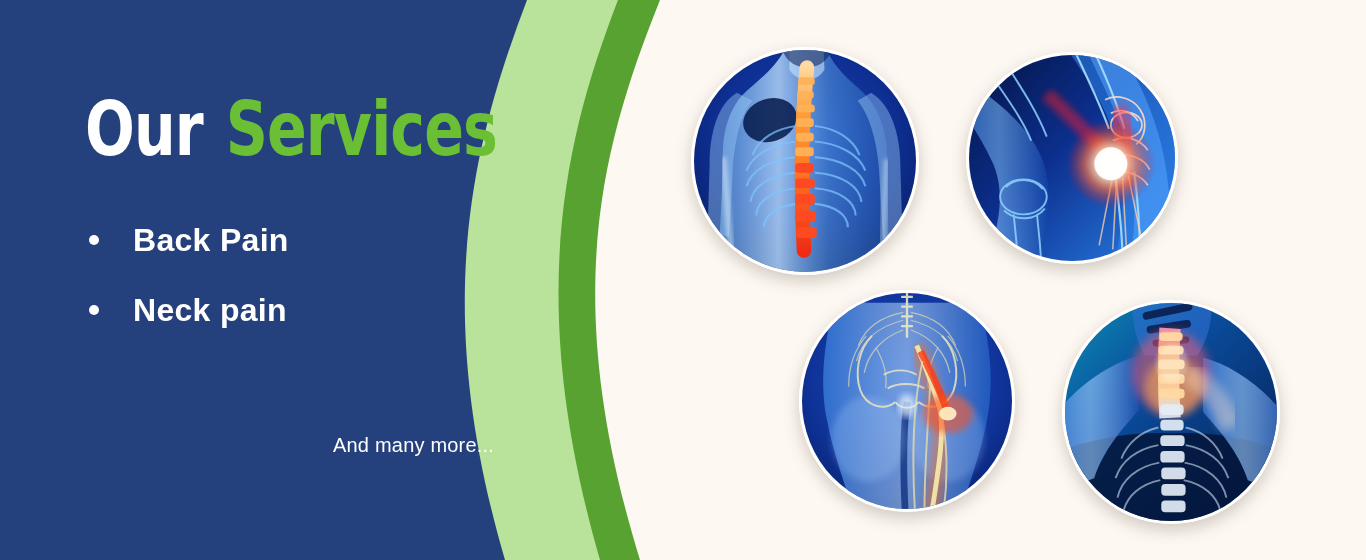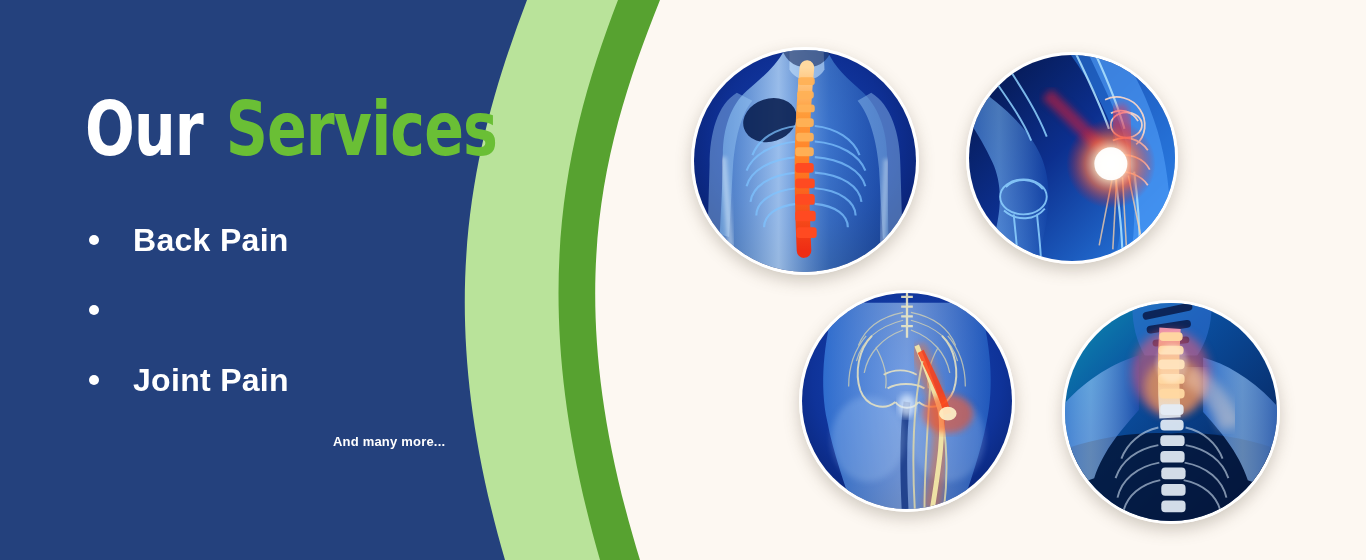--- a/index.html
+++ b/index.html
@@ -77,22 +77,22 @@
     height: 10px;
     border-radius: 50%;
     background: #ffffff;
     display: block;
   }
   .more-text {
     position: absolute;
     left: 333px;
     top: 434px;
     color: #ffffff;
-    font-size: 13px;
-    font-weight: 700;
+    font-size: 20px;
+    font-weight: 400;
     letter-spacing: 0.2px;
     white-space: nowrap;
   }
 
   
   .photo {
     position: absolute;
     border-radius: 50%;
     overflow: hidden;
     border: 3px solid #ffffff;
@@ -125,24 +125,21 @@
       <span class="w1">Our</span><span class="w2">Services</span>
     </div>
 
     <ul class="services-list">
       <li>
         <span class="bullet"></span>
         <span>Back Pain</span>
       </li>
       <li>
         <span class="bullet"></span>
-      </li>
-      <li>
-        <span class="bullet"></span>
-        <span>Joint Pain</span>
+        <span>Neck pain</span>
       </li>
     </ul>
 
     <div class="more-text">And many more...</div>
   </div>
 
   <div class="photo" id="photo-back">
     <svg viewBox="0 0 228 228" preserveAspectRatio="none">
       <defs>
         <radialGradient id="bkbg" cx="50%" cy="40%" r="72%">

